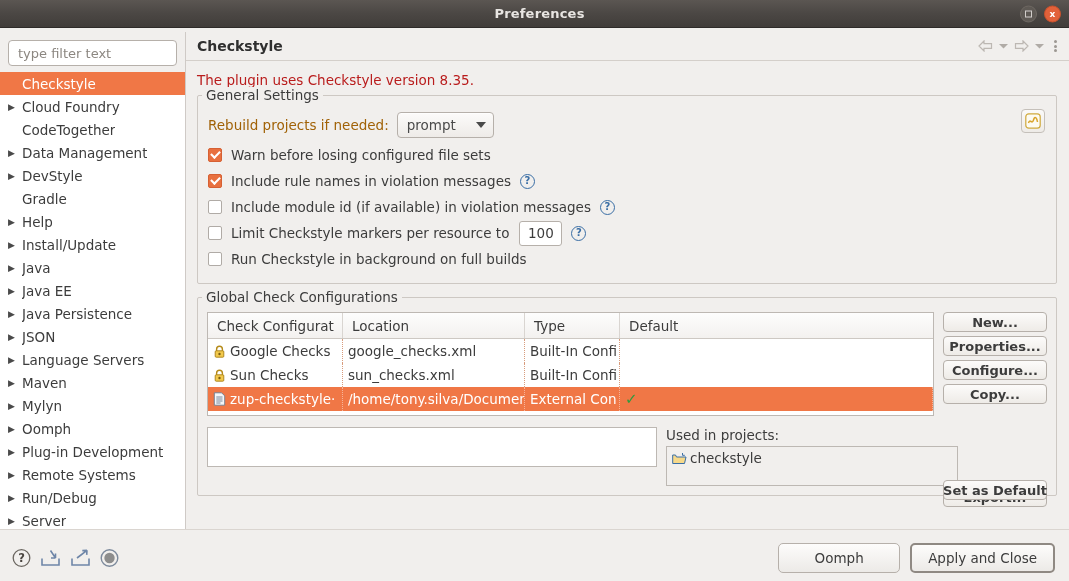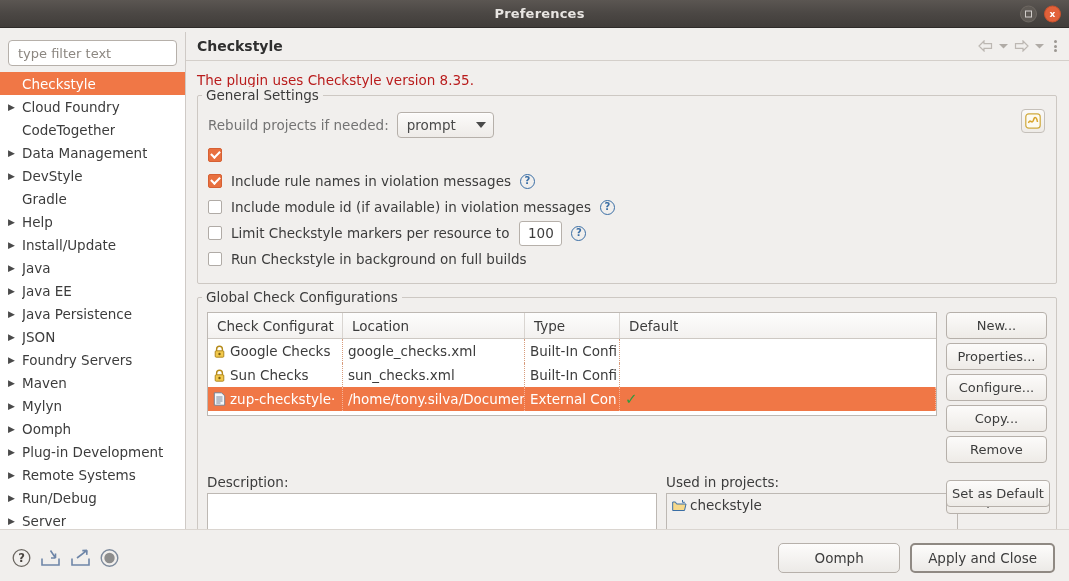--- a/index.html
+++ b/index.html
@@ -104,21 +104,21 @@
     padding: 0 4px; font-size: 13.5px; color: #3c3c3c;
   }
   .group-body {
     border: 1px solid #cdc8c3; border-radius: 2px;
     padding: 16px 10px 10px 10px;
   }
 
   
   .row { display: flex; align-items: center; height: 25px; margin-bottom: 6px; }
   .row:last-child { margin-bottom: 0; }
-  .row-label { font-size: 13.5px; color: #737373; margin-right: 8px; }
+  .row-label { font-size: 13.5px; color: #a16207; margin-right: 8px; }
 
   .combo {
     height: 26px; min-width: 97px; border: 1px solid #b6b0aa; border-radius: 4px;
     background: linear-gradient(to bottom, #fcfbfa, #eeebe8);
     display: flex; align-items: center; justify-content: space-between;
     padding: 0 7px 0 9px; font-size: 13.5px; color: #4a4a4a;
     box-shadow: 0 1px 0 rgba(255,255,255,0.7) inset;
   }
   .combo-arrow {
     width: 0; height: 0; margin-left: 12px;
@@ -187,25 +187,26 @@
   .col1 { width: 182px; flex: 0 0 182px; }
   .col2 { width: 95px;  flex: 0 0 95px; }
   .col3 { flex: 1 1 auto; }
 
   .lock-icon { flex: 0 0 13px; margin-right: 4px; display:flex; align-items:center; }
   .doc-icon  { flex: 0 0 13px; margin-right: 4px; display:flex; align-items:center; }
   .check-mark { color: #2e9b3e; font-size: 15px; font-weight: bold; line-height: 1; }
 
   .tbtns { display: flex; flex-direction: column; gap: 4px; width: 104px; position: relative; }
   .tbtn {
-    height: 27px; border: 1px solid #b6b0aa; border-radius: 4px;
+    height: 20px; border: 1px solid #b6b0aa; border-radius: 4px;
     background: linear-gradient(to bottom, #fcfbfa, #eeebe7);
     font-family: inherit; font-size: 13px; color: #3c3c3c;
     display: flex; align-items: center; justify-content: center;
     white-space: nowrap;
+    font-weight: bold;
   }
   .tbtn.export-btn {
     position: absolute; left: 0; top: 175px; width: 104px;
   }
   .tbtn.default-btn { position: absolute; left: 0; top: 168px; width: 104px; z-index: 2; }
 
   
   .desc-row { display: flex; gap: 9px; margin-top: 11px; }
   .desc-col { width: 450px; }
   .used-col { width: 292px; }
@@ -302,21 +303,21 @@
         <div class="tree-item">
           <span class="tree-arrow">▶</span>
           <span class="tree-label">Java Persistence</span>
         </div>
         <div class="tree-item">
           <span class="tree-arrow">▶</span>
           <span class="tree-label">JSON</span>
         </div>
         <div class="tree-item">
           <span class="tree-arrow">▶</span>
-          <span class="tree-label">Foundry Servers</span>
+          <span class="tree-label">Language Servers</span>
         </div>
         <div class="tree-item">
           <span class="tree-arrow">▶</span>
           <span class="tree-label">Maven</span>
         </div>
         <div class="tree-item">
           <span class="tree-arrow">▶</span>
           <span class="tree-label">Mylyn</span>
         </div>
         <div class="tree-item">
@@ -383,20 +384,21 @@
           <div class="row">
             <span class="row-label">Rebuild projects if needed:</span>
             <div class="combo">
               <span>prompt</span>
               <span class="combo-arrow"></span>
             </div>
           </div>
           <div id="checkbox-list">
               <div class="cb-row">
                 <span class="cbx on"></span>
+                <span class="cb-label">Warn before losing configured file sets</span>
               </div>
               <div class="cb-row">
                 <span class="cbx on"></span>
                 <span class="cb-label">Include rule names in violation messages</span>
                 <span class="help-icon">?</span>
               </div>
               <div class="cb-row">
                 <span class="cbx off"></span>
                 <span class="cb-label">Include module id (if available) in violation messages</span>
                 <span class="help-icon">?</span>
@@ -479,29 +481,27 @@
                       <span class="check-mark">✓</span>
                     </div>
                   </div>
                 </div>
             </div>
             <div class="tbtns" id="table-buttons">
                 <button class="tbtn">New...</button>
                 <button class="tbtn">Properties...</button>
                 <button class="tbtn">Configure...</button>
                 <button class="tbtn">Copy...</button>
-                <button class="tbtn">Remove</button>
                 <button class="tbtn export-btn">Export...</button>
                 <button class="tbtn default-btn">Set as Default</button>
               </div>
           </div>
 
           <div class="desc-row">
             <div class="desc-col">
-              <div class="small-label">Description:</div>
               <div class="desc-box"></div>
             </div>
             <div class="used-col">
               <div class="small-label">Used in projects:</div>
               <div class="used-box">
                 <div class="used-item">
                   <span class="folder-icon">
                     <svg width="15" height="13" viewBox="0 0 15 13">
                       <path d="M0.7 3 L0.7 11.5 L12.5 11.5 L14 5 L4.5 5 L3.5 3 Z" fill="#f7d98a" stroke="#3a6ea5" stroke-width="1"></path>
                       <path d="M10.5 1 L10.5 3.3 L12.8 3.3" fill="none" stroke="#3a6ea5" stroke-width="1"></path>

